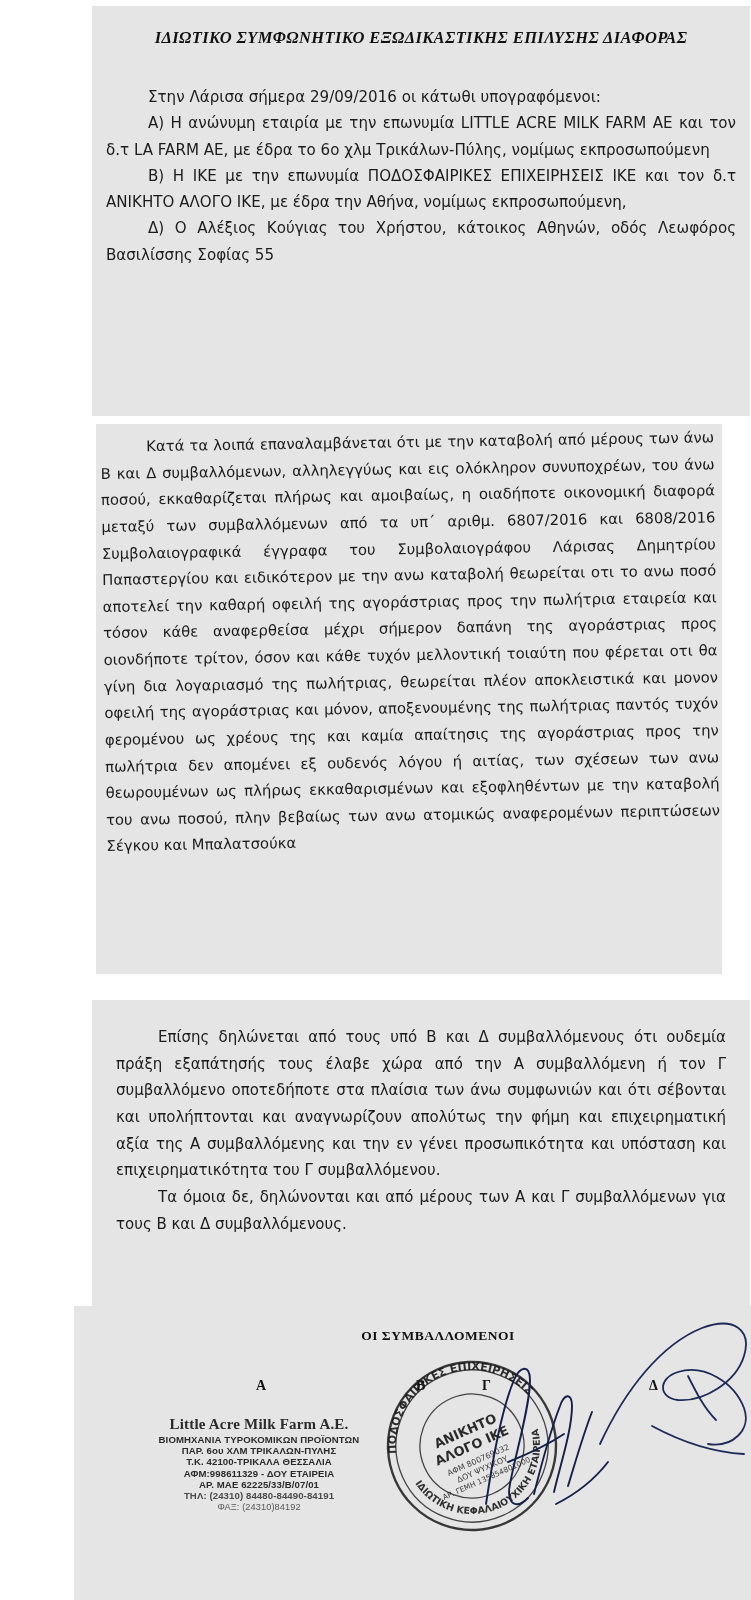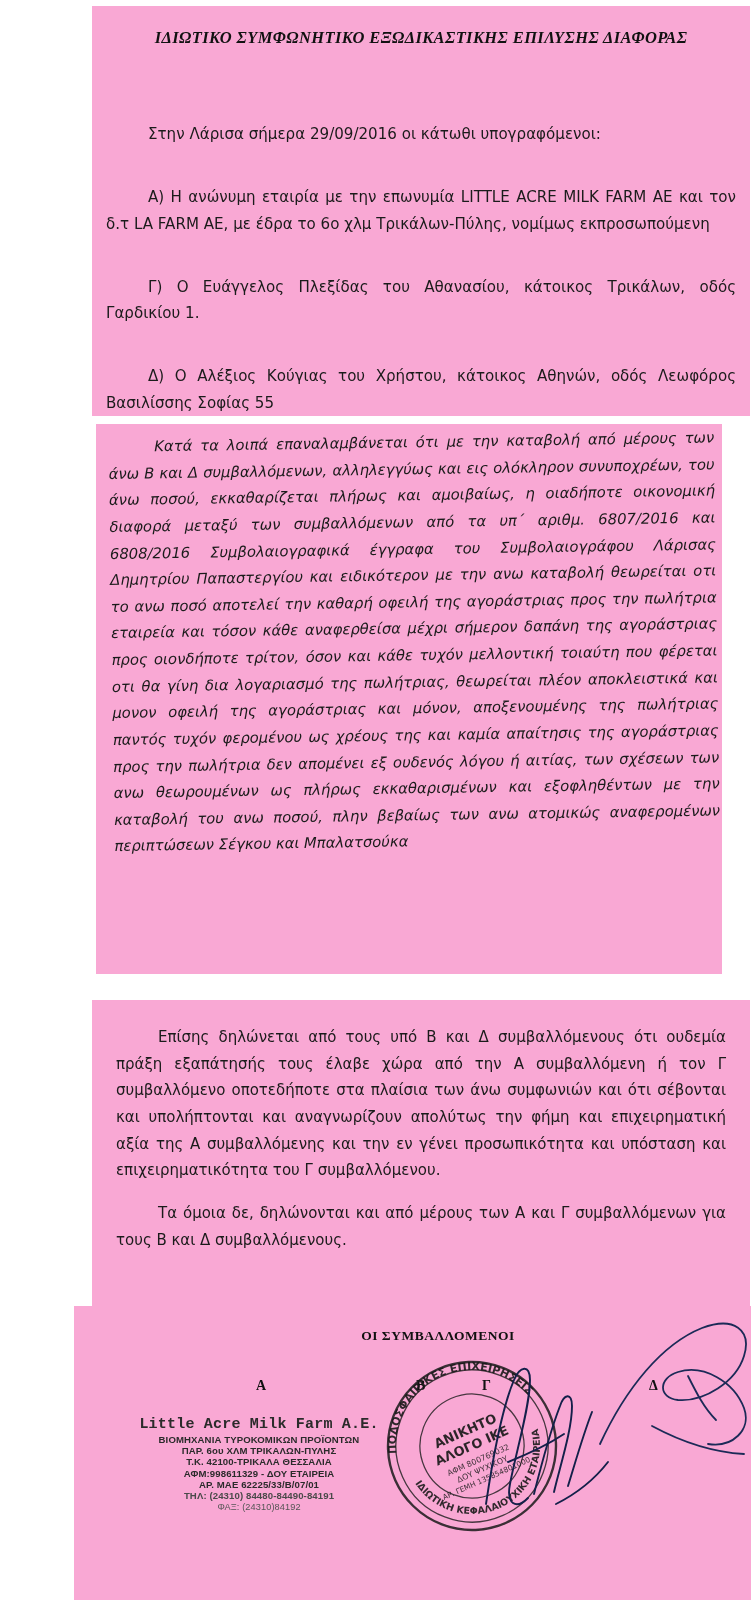--- a/index.html
+++ b/index.html
@@ -19,36 +19,35 @@
   .page {
     position: absolute;
     left: 0; top: 0;
     width: 751px;
     height: 1600px;
   }
 
   
   .block {
     position: absolute;
-    background: #f9a8d4;
+    background: #e5e5e5;
     box-sizing: border-box;
   }
 
   .blk-title {
     left: 92px; top: 6px; width: 658px; height: 72px;
     padding: 22px 10px 0 10px;
   }
   .blk-parties {
     left: 92px; top: 78px; width: 658px; height: 338px;
     padding: 6px 14px 0 14px;
   }
   .blk-main {
     left: 96px; top: 424px; width: 626px; height: 550px;
-    padding: 10px 8px 0 12px;
-    font-style: italic;
+    padding: 10px 8px 0 4px;
   }
   .blk-also {
     left: 92px; top: 1000px; width: 658px; height: 364px;
     padding: 24px 24px 0 24px;
   }
   .blk-sign {
     left: 74px; top: 1306px; width: 728px; height: 294px;
     padding: 22px 0 0 0;
   }
 
@@ -66,38 +65,38 @@
 
   .p {
     font-size: 15.1px;
     line-height: 1.72;
     text-align: justify;
     margin: 0 0 0 0;
     color: #1b1b1b;
   }
   .p.indent { text-indent: 42px; }
 
-  .blk-parties .p { font-size: 15.1px; line-height: 1.74; margin-top: 37px; }
+  .blk-parties .p { font-size: 15.1px; line-height: 1.74; }
 
   
   .skewwrap {
     transform: rotate(-0.9deg);
     transform-origin: left top;
   }
   .blk-main .p {
     font-size: 14.8px;
     line-height: 1.80;
     text-indent: 46px;
   }
 
   .blk-also .p {
     font-size: 15.0px;
     line-height: 1.78;
   }
-  .blk-also .p + .p { margin-top: 16px; }
+  .blk-also .p + .p { margin-top: 0; }
 
   
   .sign-head {
     text-align: center;
     font-family: "Liberation Serif", serif;
     font-weight: bold;
     font-size: 13.5px;
     letter-spacing: 0.5px;
     color: #111;
   }
@@ -122,21 +121,21 @@
   .stamp {
     position: absolute;
     left: 20px;
     top: 110px;
     width: 330px;
     text-align: center;
     color: #2b2b2b;
     line-height: 1.18;
   }
   .stamp .s1 {
-    font-family: Liberation Mono, monospace;
+    font-family: Liberation Serif, serif;
     font-weight: bold;
     font-size: 15px;
     letter-spacing: 0.2px;
   }
   .stamp .s {
     font-family: "Liberation Sans", sans-serif;
     font-weight: bold;
     font-size: 9.6px;
     letter-spacing: 0.1px;
   }
@@ -165,21 +164,21 @@
 
 <div class="page">
 
   <div class="block blk-title">
     <div class="doc-title">ΙΔΙΩΤΙΚΟ ΣΥΜΦΩΝΗΤΙΚΟ ΕΞΩΔΙΚΑΣΤΙΚΗΣ ΕΠΙΛΥΣΗΣ ΔΙΑΦΟΡΑΣ</div>
   </div>
 
   <div class="block blk-parties">
     <p class="p indent">Στην Λάρισα σήμερα 29/09/2016 οι κάτωθι υπογραφόμενοι:</p>
     <p class="p indent">Α) Η ανώνυμη εταιρία με την επωνυμία LITTLE ACRE MILK FARM AE και τον δ.τ LA FARM AE, με έδρα το 6ο χλμ Τρικάλων-Πύλης, νομίμως εκπροσωπούμενη</p>
-    <p class="p indent">Γ) Ο Ευάγγελος Πλεξίδας του Αθανασίου, κάτοικος Τρικάλων, οδός Γαρδικίου 1.</p>
+    <p class="p indent">Β) Η ΙΚΕ με την επωνυμία ΠΟΔΟΣΦΑΙΡΙΚΕΣ ΕΠΙΧΕΙΡΗΣΕΙΣ ΙΚΕ και τον δ.τ  ΑΝΙΚΗΤΟ ΑΛΟΓΟ ΙΚΕ, με έδρα την Αθήνα, νομίμως εκπροσωπούμενη,</p>
     <p class="p indent">Δ) Ο Αλέξιος Κούγιας του Χρήστου, κάτοικος Αθηνών, οδός Λεωφόρος Βασιλίσσης Σοφίας 55</p>
   </div>
 
   <div class="block blk-main">
     <div class="skewwrap">
       <p class="p">Κατά τα λοιπά επαναλαμβάνεται ότι με την καταβολή από μέρους των άνω Β και Δ συμβαλλόμενων, αλληλεγγύως και εις ολόκληρον συνυποχρέων, του άνω ποσού, εκκαθαρίζεται πλήρως και αμοιβαίως, η οιαδήποτε οικονομική διαφορά μεταξύ των συμβαλλόμενων από τα υπ΄ αριθμ. 6807/2016 και 6808/2016 Συμβολαιογραφικά έγγραφα του Συμβολαιογράφου Λάρισας Δημητρίου Παπαστεργίου και ειδικότερον με την ανω καταβολή θεωρείται οτι το ανω ποσό αποτελεί την καθαρή οφειλή της αγοράστριας  προς την πωλήτρια εταιρεία και τόσον κάθε αναφερθείσα μέχρι σήμερον δαπάνη της αγοράστριας προς οιονδήποτε τρίτον, όσον και κάθε τυχόν μελλοντική τοιαύτη που φέρεται οτι θα γίνη δια λογαριασμό της πωλήτριας, θεωρείται πλέον αποκλειστικά και μονον οφειλή της αγοράστριας και μόνον, αποξενουμένης της πωλήτριας παντός τυχόν φερομένου ως χρέους της και καμία απαίτησις της αγοράστριας προς την πωλήτρια δεν απομένει εξ ουδενός λόγου ή αιτίας, των σχέσεων των ανω θεωρουμένων ως πλήρως εκκαθαρισμένων και εξοφληθέντων με την καταβολή του ανω ποσού, πλην βεβαίως των ανω ατομικώς αναφερομένων  περιπτώσεων Σέγκου και Μπαλατσούκα</p>
     </div>
   </div>
 
   <div class="block blk-also">

